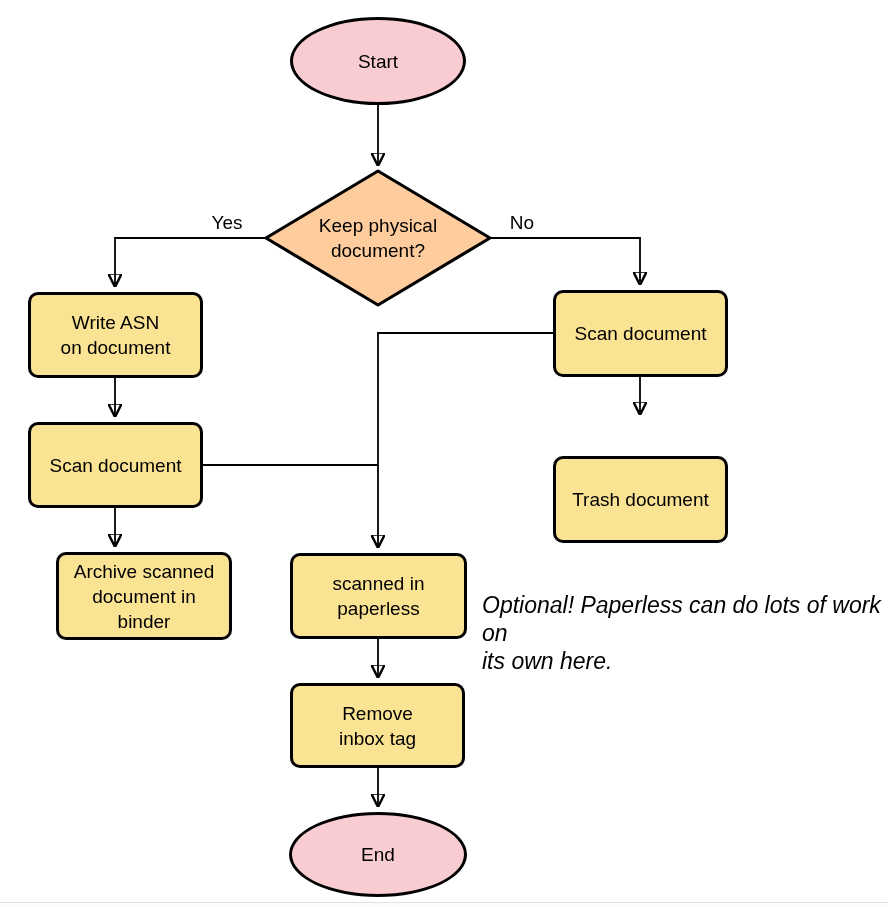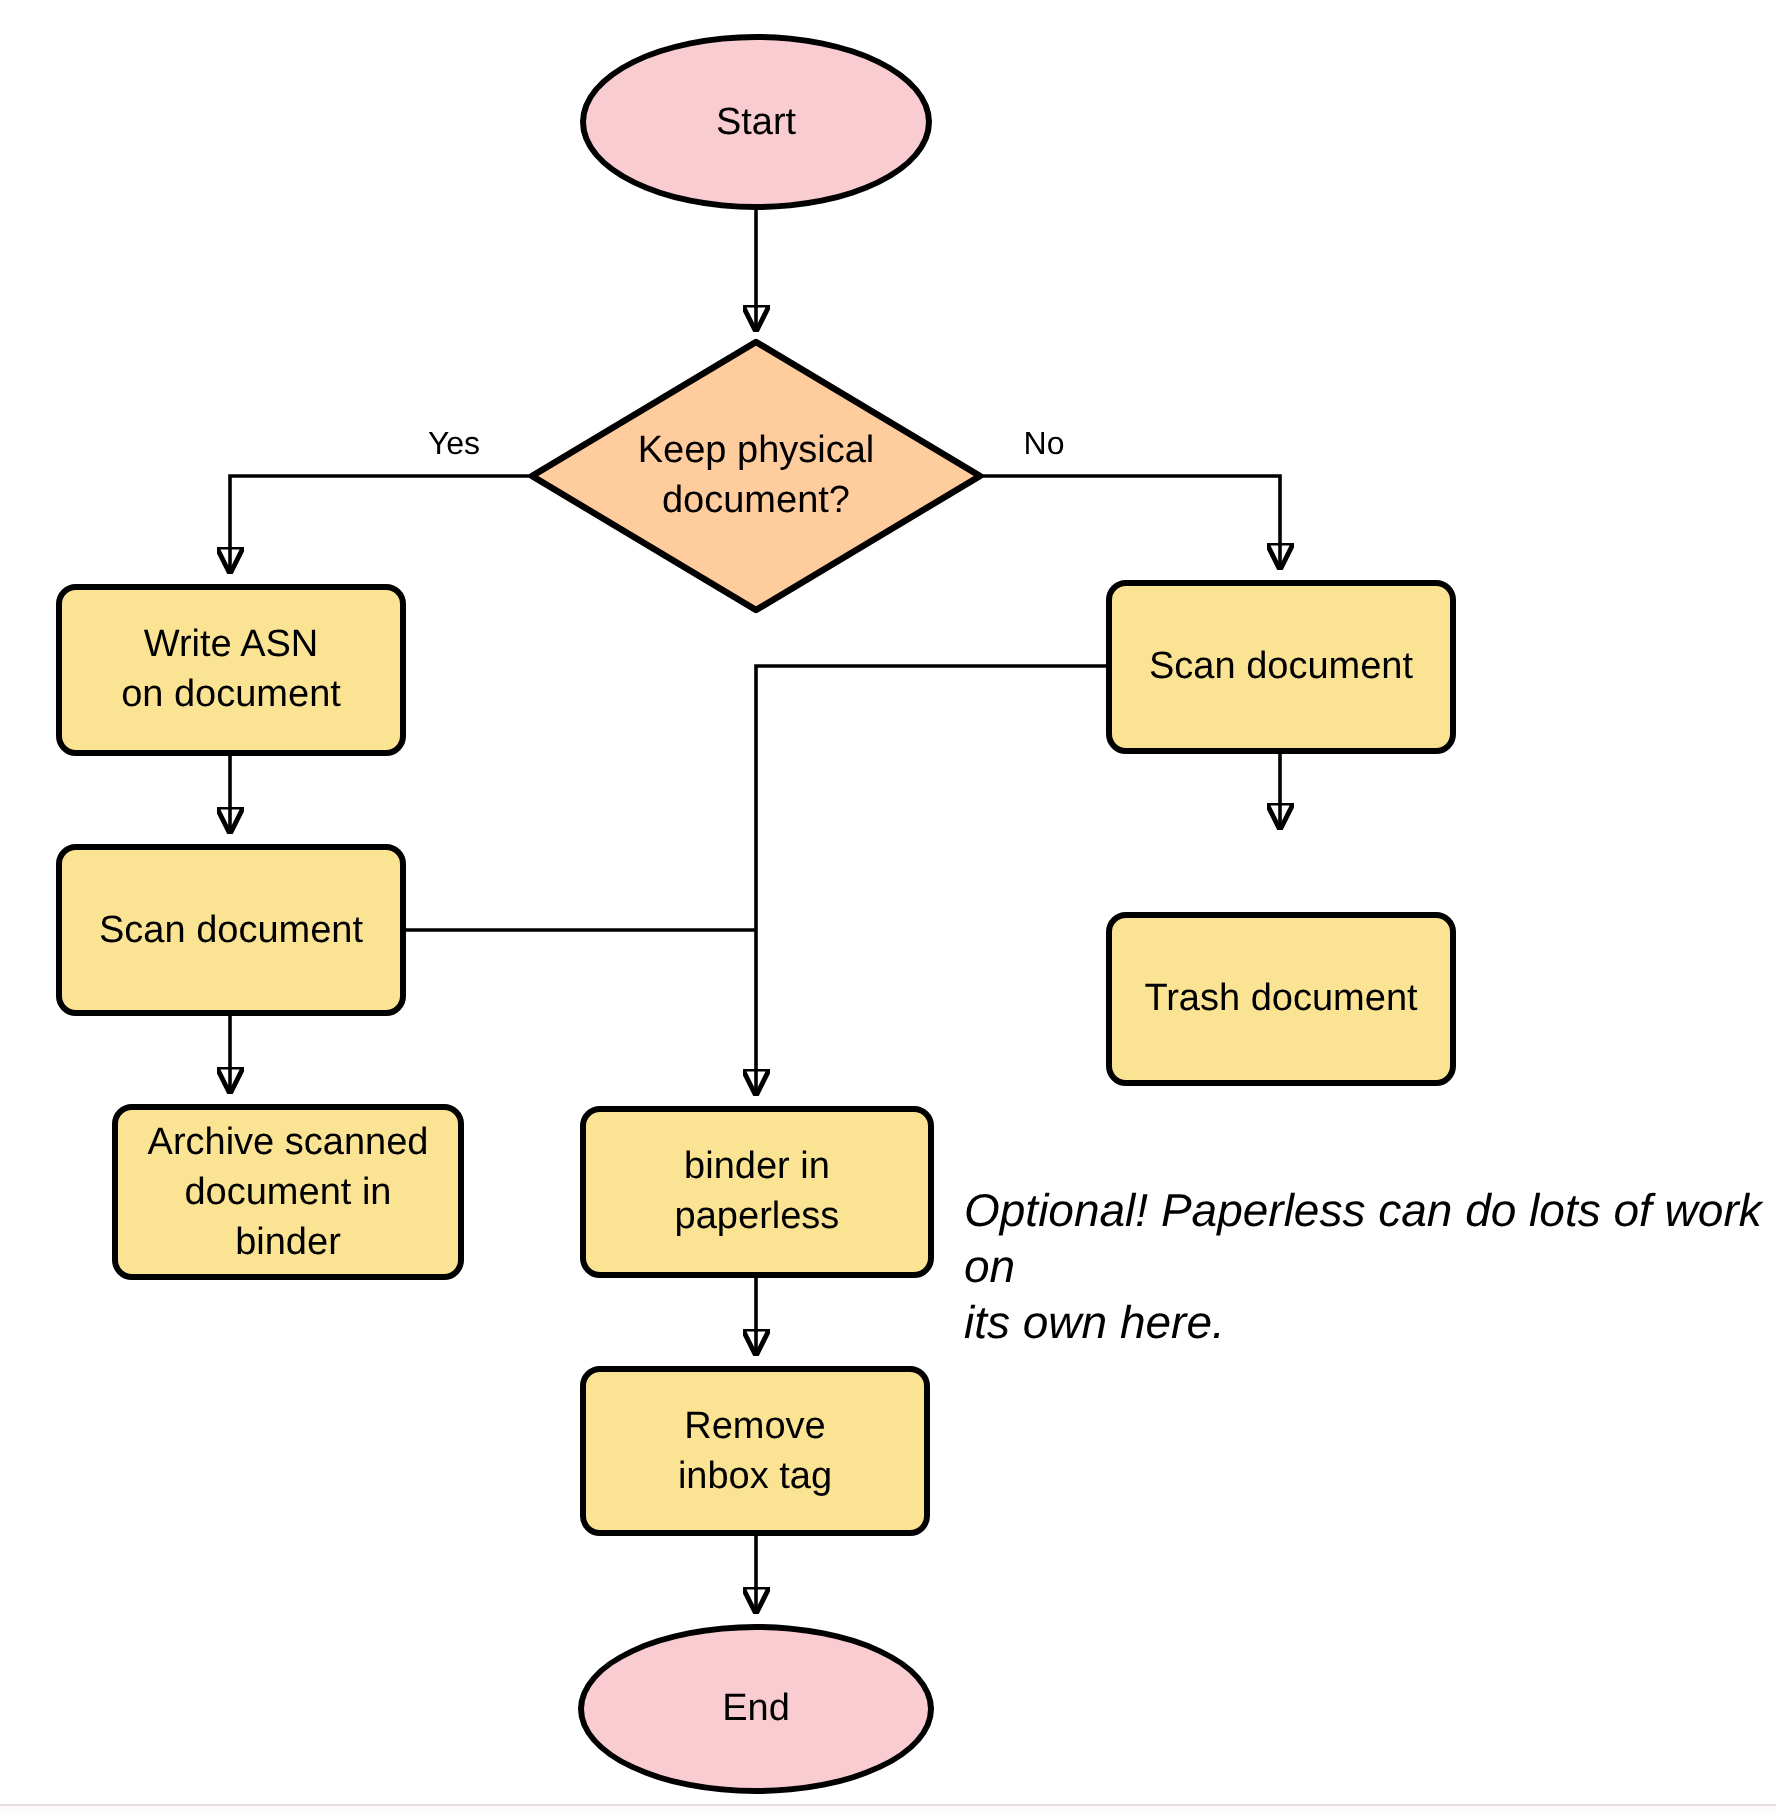--- a/index.html
+++ b/index.html
@@ -52,21 +52,21 @@
     border: 3px solid var(--stroke);
     border-radius: 10px;
   }
   .decision-label {
     position: absolute;
     background: transparent;
     border: none;
   }
   .edge-label {
     position: absolute;
-    font-size: 16px;
+    font-size: 19px;
     line-height: 21px;
     text-align: center;
   }
   .note {
     position: absolute;
     left: 482px;
     top: 591px;
     width: 404px;
     font-size: 23px;
     line-height: 28px;
@@ -144,21 +144,21 @@
 
   <div class="node process" style="left:553px; top:290px; width:175px; height:87px;">
     <span>Scan document</span>
   </div>
 
   <div class="node process" style="left:553px; top:420px; width:175px; height:87px;margin-top:36px;">
     <span>Trash document</span>
   </div>
 
   <div class="node process" style="left:290px; top:553px; width:177px; height:86px;">
-    <span>binder in</span>
+    <span>scanned in</span>
     <span>paperless</span>
   </div>
 
   <div class="note">
     <div>Optional! Paperless can do lots of work on</div>
     <div>its own here.</div>
   </div>
 
   <div class="node process" style="left:290px; top:683px; width:175px; height:85px;">
     <span>Remove</span>

